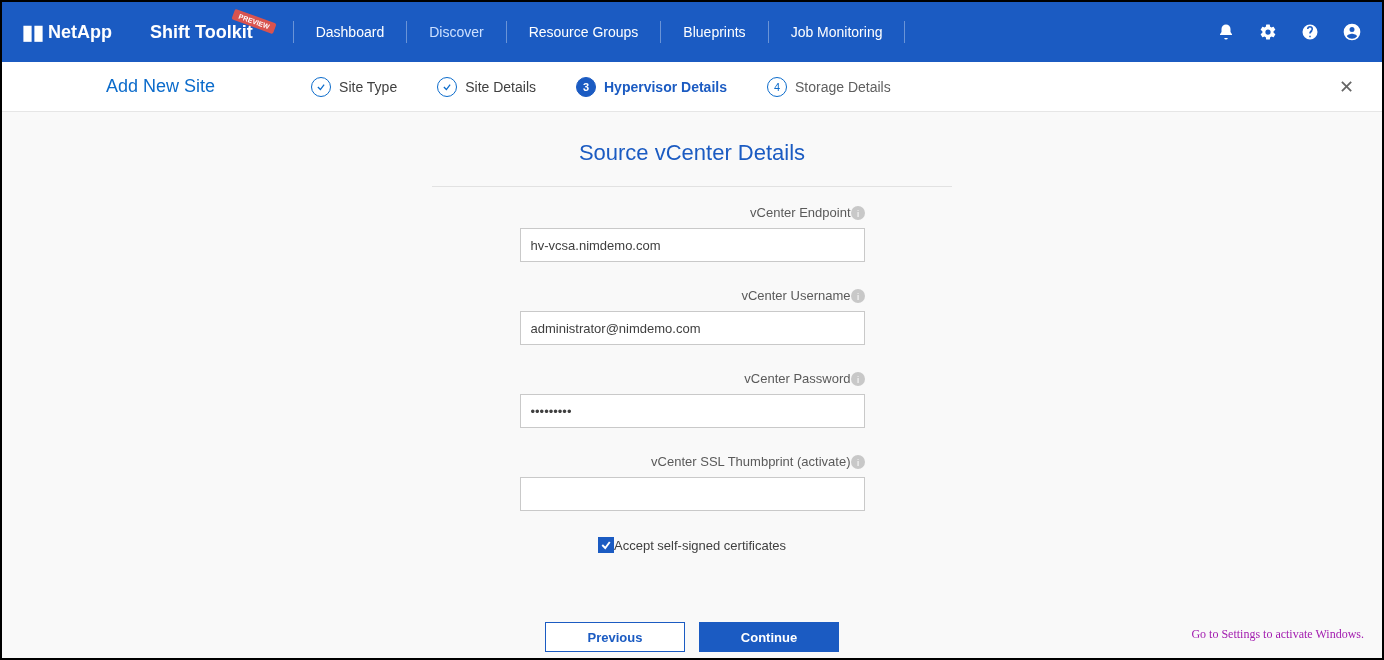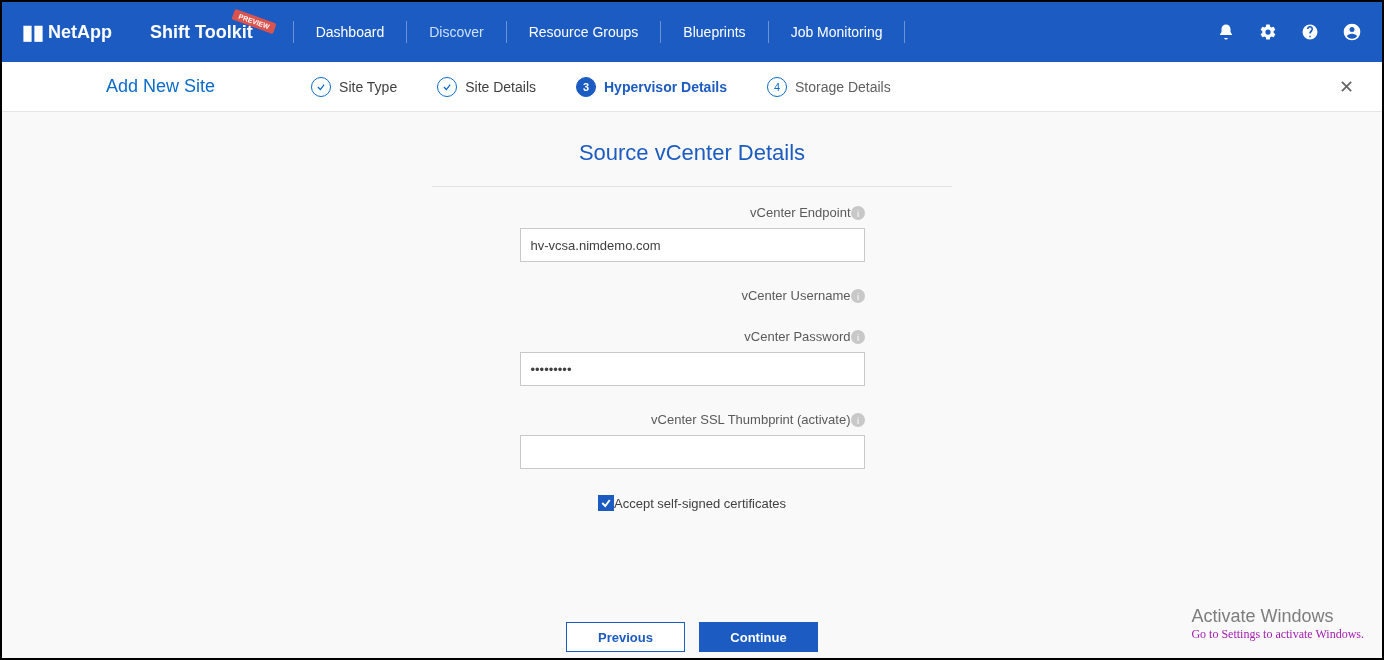--- a/index.html
+++ b/index.html
@@ -55,21 +55,21 @@
   }
 
   .check-row { display: flex; align-items: center; justify-content: center; margin-top: 6px; font-size: 13px; color: #404040; }
   .checkbox {
     width: 16px; height: 16px; background: #1b5bc2; display: inline-flex;
     align-items: center; justify-content: center; cursor: pointer;
   }
   .checkbox svg { stroke: #fff; stroke-width: 2.5; fill: none; }
 
   .button-row { position: absolute; bottom: 6px; left: 0; right: 0; display: flex; justify-content: center; gap: 14px; }
-  .btn { width: 119px; height: 30px; font-size: 13px; font-weight: 600; cursor: pointer; border: none; }
+  .btn { width: 140px; height: 30px; font-size: 13px; font-weight: 600; cursor: pointer; border: none; }
   .btn-secondary { background: #fff; border: 1px solid #1b5bc2; color: #1b5bc2; }
   .btn-primary { background: #1b5bc2; color: #fff; }
 
   .activate-watermark {
     position: absolute; right: 18px; bottom: 16px; text-align: left; color: #6a6a6a;
   }
   .activate-watermark .aw-title { font-size: 18px; color: #7d7d7d; }
   .activate-watermark .aw-sub { font-size: 12px; color: #a21caf; font-family: Liberation Serif, serif; }
 </style>
 </head>
@@ -176,20 +176,21 @@
     <div class="form-row">
       <div class="label-row">
         <span class="field-label">vCenter Username</span>
         <span class="info-dot">
           <svg viewBox="0 0 16 16" width="14" height="14">
               <circle cx="8" cy="8" r="8"></circle>
               <text x="8" y="12" text-anchor="middle" font-size="11" fill="#fff">i</text>
             </svg>
         </span>
       </div>
+      <input class="input" value="administrator@nimdemo.com" style="">
     </div>
 
     <div class="form-row">
       <div class="label-row">
         <span class="field-label">vCenter Password</span>
         <span class="info-dot">
           <svg viewBox="0 0 16 16" width="14" height="14">
               <circle cx="8" cy="8" r="8"></circle>
               <text x="8" y="12" text-anchor="middle" font-size="11" fill="#fff">i</text>
             </svg>
@@ -220,16 +221,15 @@
       <span>Accept self-signed certificates</span>
     </div>
   </div>
 
   <div class="button-row">
     <button class="btn btn-secondary">Previous</button>
     <button class="btn btn-primary">Continue</button>
   </div>
 
   <div class="activate-watermark">
-    <div class="aw-title">Activate Windows</div>
     <div class="aw-sub">Go to Settings to activate Windows.</div>
   </div>
 </div>
 
 </body></html>

